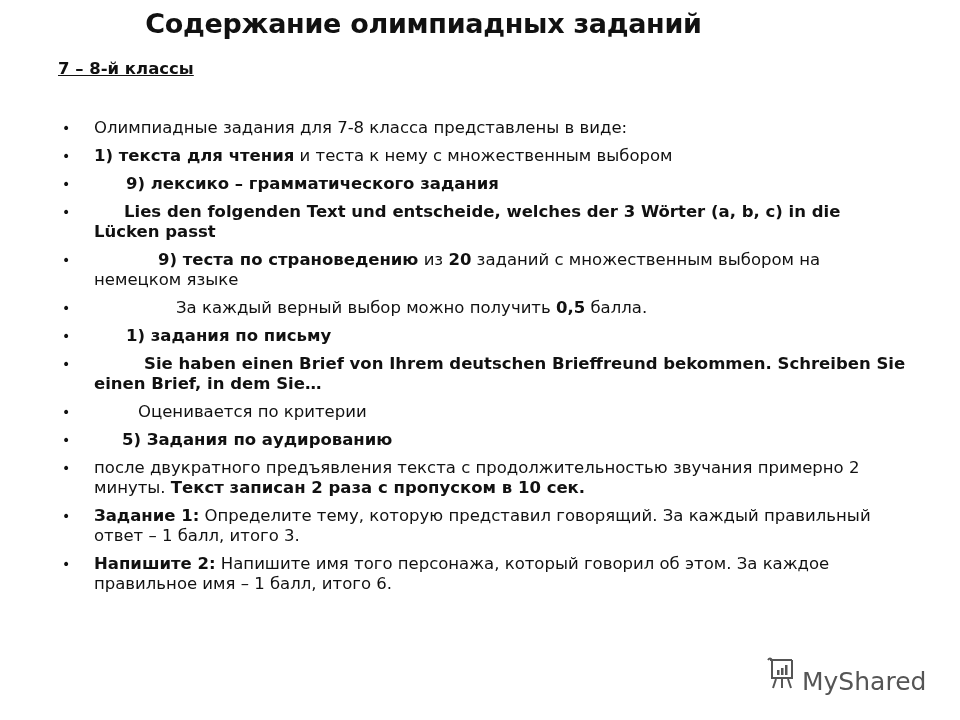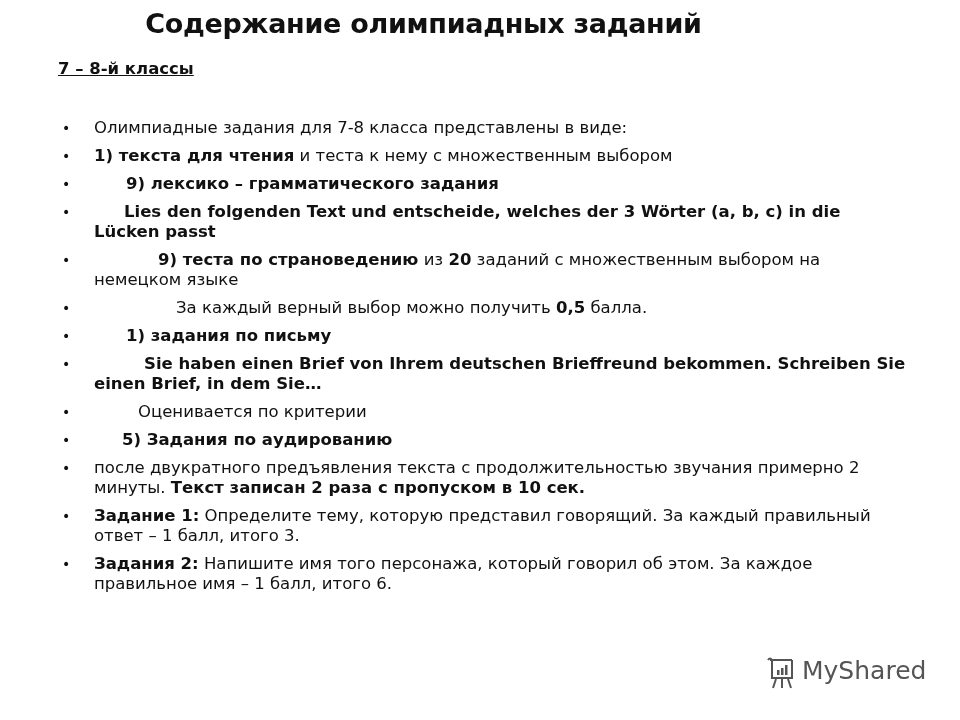--- a/index.html
+++ b/index.html
@@ -21,21 +21,21 @@
   }
   ul.list li .bullet {
     position: absolute; left: 4px; top: 0; font-size: 14px; line-height: 20px;
   }
   .b { font-weight: bold; }
   .ind1 { padding-left: 32px; }
   .ind3 { padding-left: 82px; }
   .ind4 { padding-left: 44px; }
   .ind5 { padding-left: 28px; }
   .watermark {
-    position: absolute; left: 766px; top: 656px; display: flex; align-items: flex-start; gap: 6px;
+    position: absolute; left: 766px; top: 656px; display: flex; align-items: flex-end; gap: 6px;
     color: #555555; font-size: 25px; font-family: "DejaVu Sans", sans-serif;
   }
 </style>
 </head>
 <body>
 
 <div class="title">Содержание олимпиадных заданий</div>
 
 <div class="content">
   <div class="subtitle">7 – 8-й  классы</div>
@@ -83,21 +83,21 @@
     <li>
         <span class="bullet">•</span>
         <span class="txt" style="display: block;"><span>после  двукратного предъявления текста с продолжительностью звучания примерно 2 минуты. </span><span class="b">Текст записан 2 раза с пропуском в 10 сек.</span></span>
       </li>
     <li>
         <span class="bullet">•</span>
         <span class="txt" style="display: block;"><span class="b">Задание 1:</span><span> Определите тему, которую представил говорящий. За каждый правильный ответ – 1 балл, итого 3.</span></span>
       </li>
     <li>
         <span class="bullet">•</span>
-        <span class="txt" style="display: block;"><span class="b">Задания 2:</span><span> Напишите имя того персонажа, который говорил об этом. За каждое правильное имя – 1 балл, итого 6.</span></span>
+        <span class="txt" style="display: block;"><span class="b">Напишите 2:</span><span> Напишите имя того персонажа, который говорил об этом. За каждое правильное имя – 1 балл, итого 6.</span></span>
       </li>
   </ul>
 </div>
 
 <div class="watermark">
   <span>
     <svg width="30" height="34" viewBox="0 0 30 34" fill="none" stroke="#555" stroke-width="2">
       <path d="M4 4 h22 M6 4 v18 h20 v-18"></path>
       <path d="M2 4 q2 -3 4 0 v6"></path>
       <rect x="11" y="14" width="2.5" height="5" fill="#555" stroke="none"></rect>

